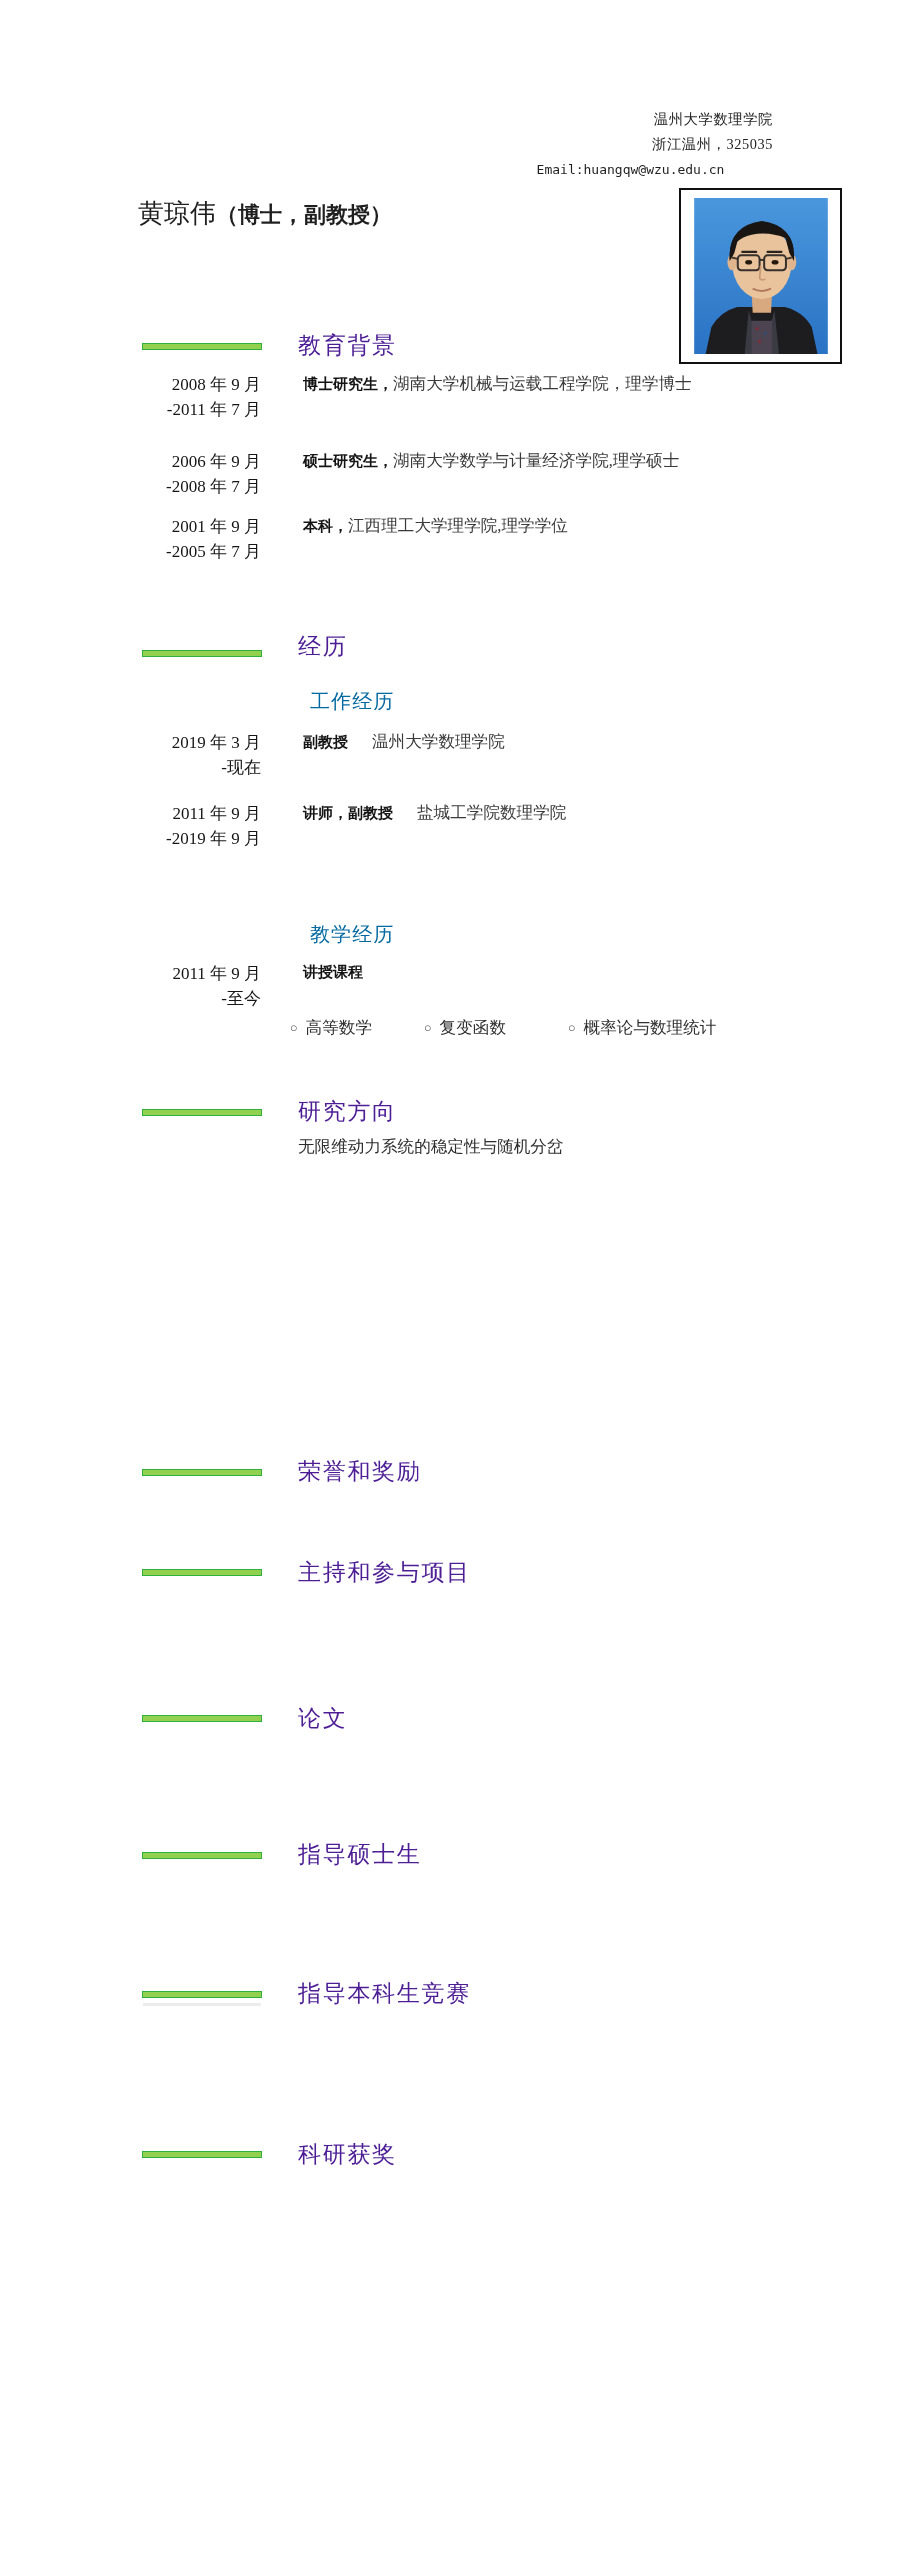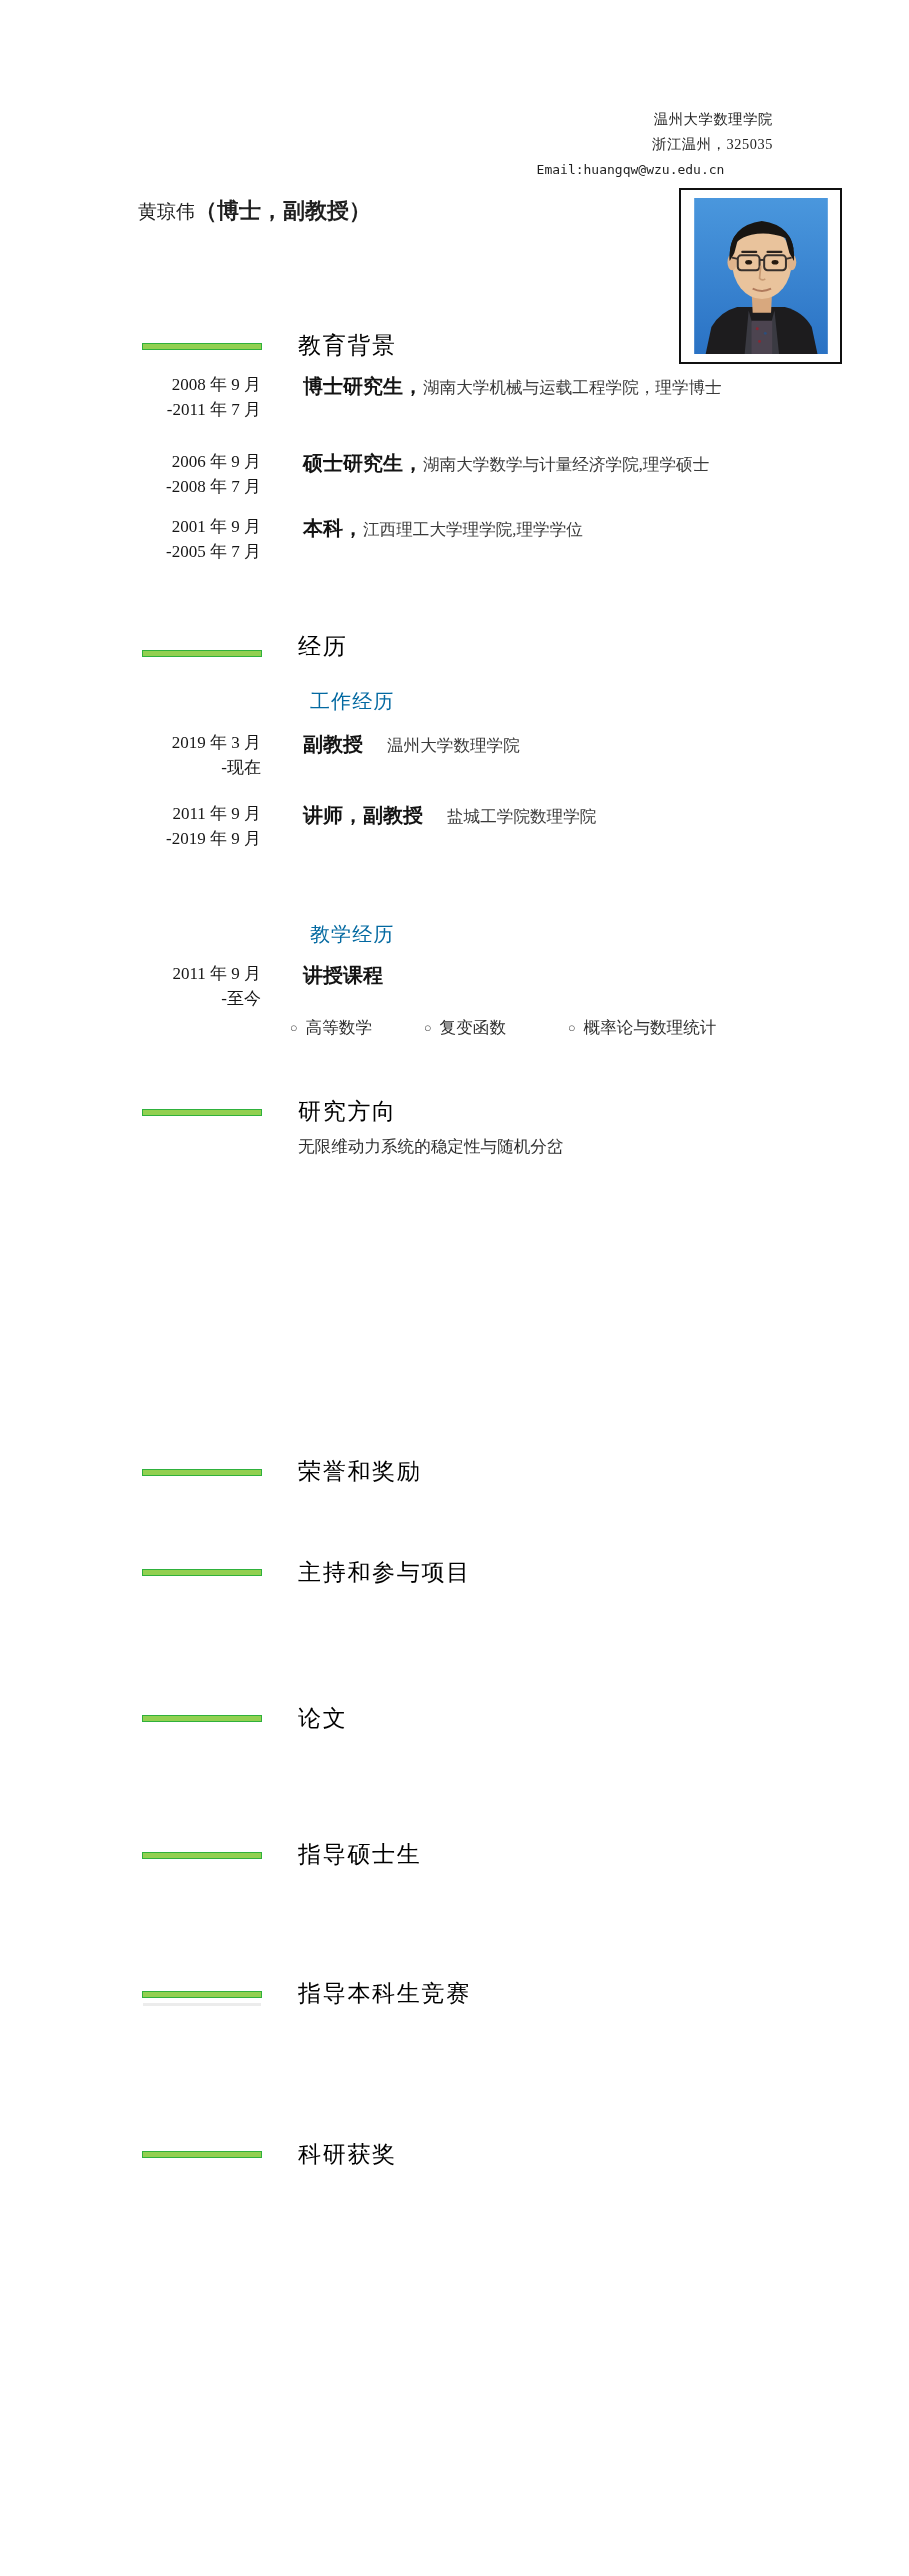--- a/index.html
+++ b/index.html
@@ -7,40 +7,40 @@
         font-family:"Liberation Sans", sans-serif;color:#1f1f1f;}
 
   
   .contact{position:absolute;top:107px;left:488px;width:285px;text-align:right;}
   .contact .c1{font-family:"Liberation Serif", serif;font-size:14.3px;line-height:25px;letter-spacing:0.6px;}
   .contact .c2{font-family:"Liberation Serif", serif;font-size:14.3px;line-height:25px;letter-spacing:0.6px;}
   .contact .c3{font-family:"DejaVu Sans Mono", monospace;font-size:13px;line-height:25px;text-align:center;}
 
   
   .name-row{position:absolute;top:196px;left:138px;white-space:nowrap;}
-  .name-cn{font-family:"Liberation Serif", serif;font-size:19px;font-weight:normal;}
+  .name-cn{font-family:"Liberation Serif", serif;font-size:26px;font-weight:normal;}
   .name-suffix{font-family:"Liberation Sans", sans-serif;font-size:22px;font-weight:bold;}
 
   
   .photo-frame{position:absolute;left:679px;top:188px;width:159px;height:172px;
                border:2.3px solid #101010;background:#ffffff;display:flex;align-items:center;justify-content:center;}
   .photo-frame svg{display:block;}
 
   
   .sec-bar{position:absolute;left:142px;width:118px;height:4.6px;background:#92d050;border:1.7px solid #2fb13c;}
-  .sec-title{position:absolute;left:298px;font-size:23px;color:#000000;letter-spacing:1.7px;white-space:nowrap;}
+  .sec-title{position:absolute;left:298px;font-size:23px;color:#4c1d95;letter-spacing:1.7px;white-space:nowrap;}
   .sub-title{position:absolute;left:298px;font-size:20px;color:#0369a1;letter-spacing:1.1px;white-space:nowrap;margin-left:12px;}
   .bar-shadow{position:absolute;left:143px;width:118px;height:2.9px;background:#ececec;}
 
   
   .date{position:absolute;left:131px;width:130px;text-align:right;font-size:17px;white-space:nowrap;
         font-family:Liberation Serif, serif;color:#161616;}
   .desc{position:absolute;left:303px;font-size:16.6px;white-space:nowrap;color:#3a3a3a;
         font-family:"Liberation Serif", serif;}
-  .lead{font-family:"Liberation Sans", sans-serif;font-weight:bold;font-size:20px;color:#141414;text-align:center;}
+  .lead{font-family:"Liberation Sans", sans-serif;font-weight:bold;font-size:15px;color:#141414;text-align:center;}
   .rest{font-family:"Liberation Serif", serif;font-size:16.6px;color:#3a3a3a;}
   .gap-rest{margin-left:24px;}
 
   
   .course{position:absolute;font-size:16.6px;color:#2e2e2e;font-family:"Liberation Serif", serif;white-space:nowrap;text-align:center;}
   .course .dot{font-size:12.6px;color:#444;margin-right:8px;vertical-align:1.1px;}
 </style>
 </head>
 <body>
 

